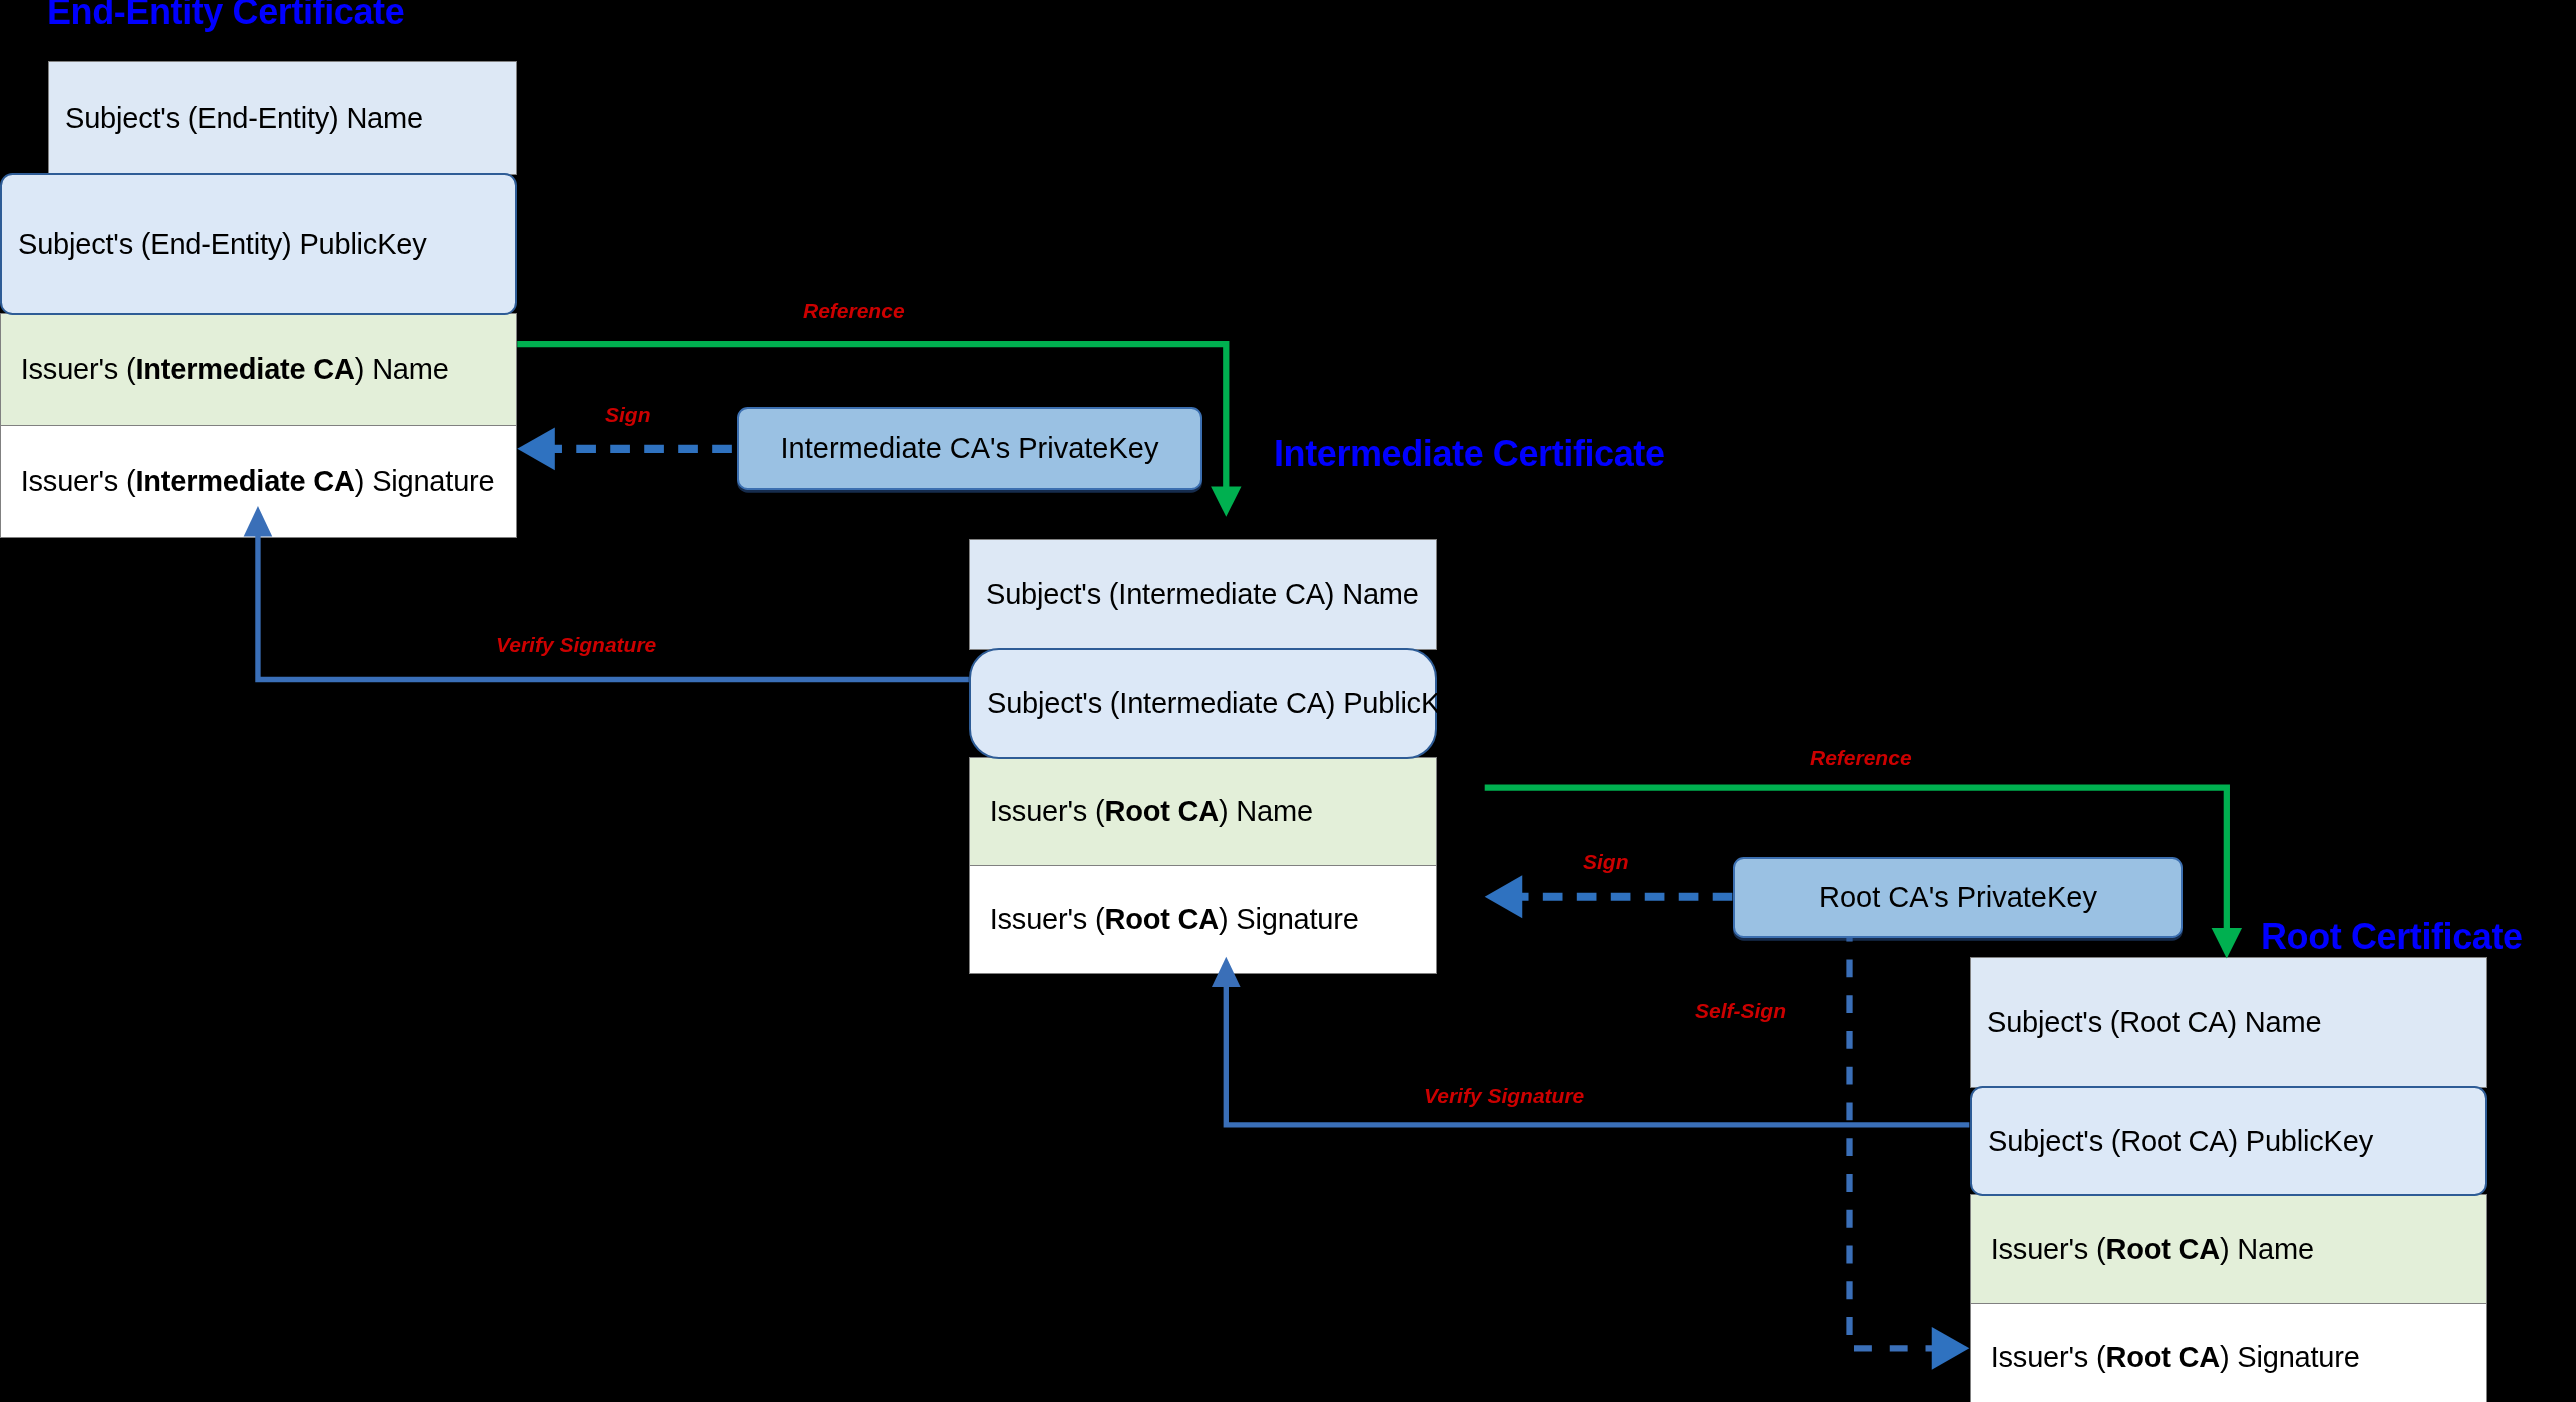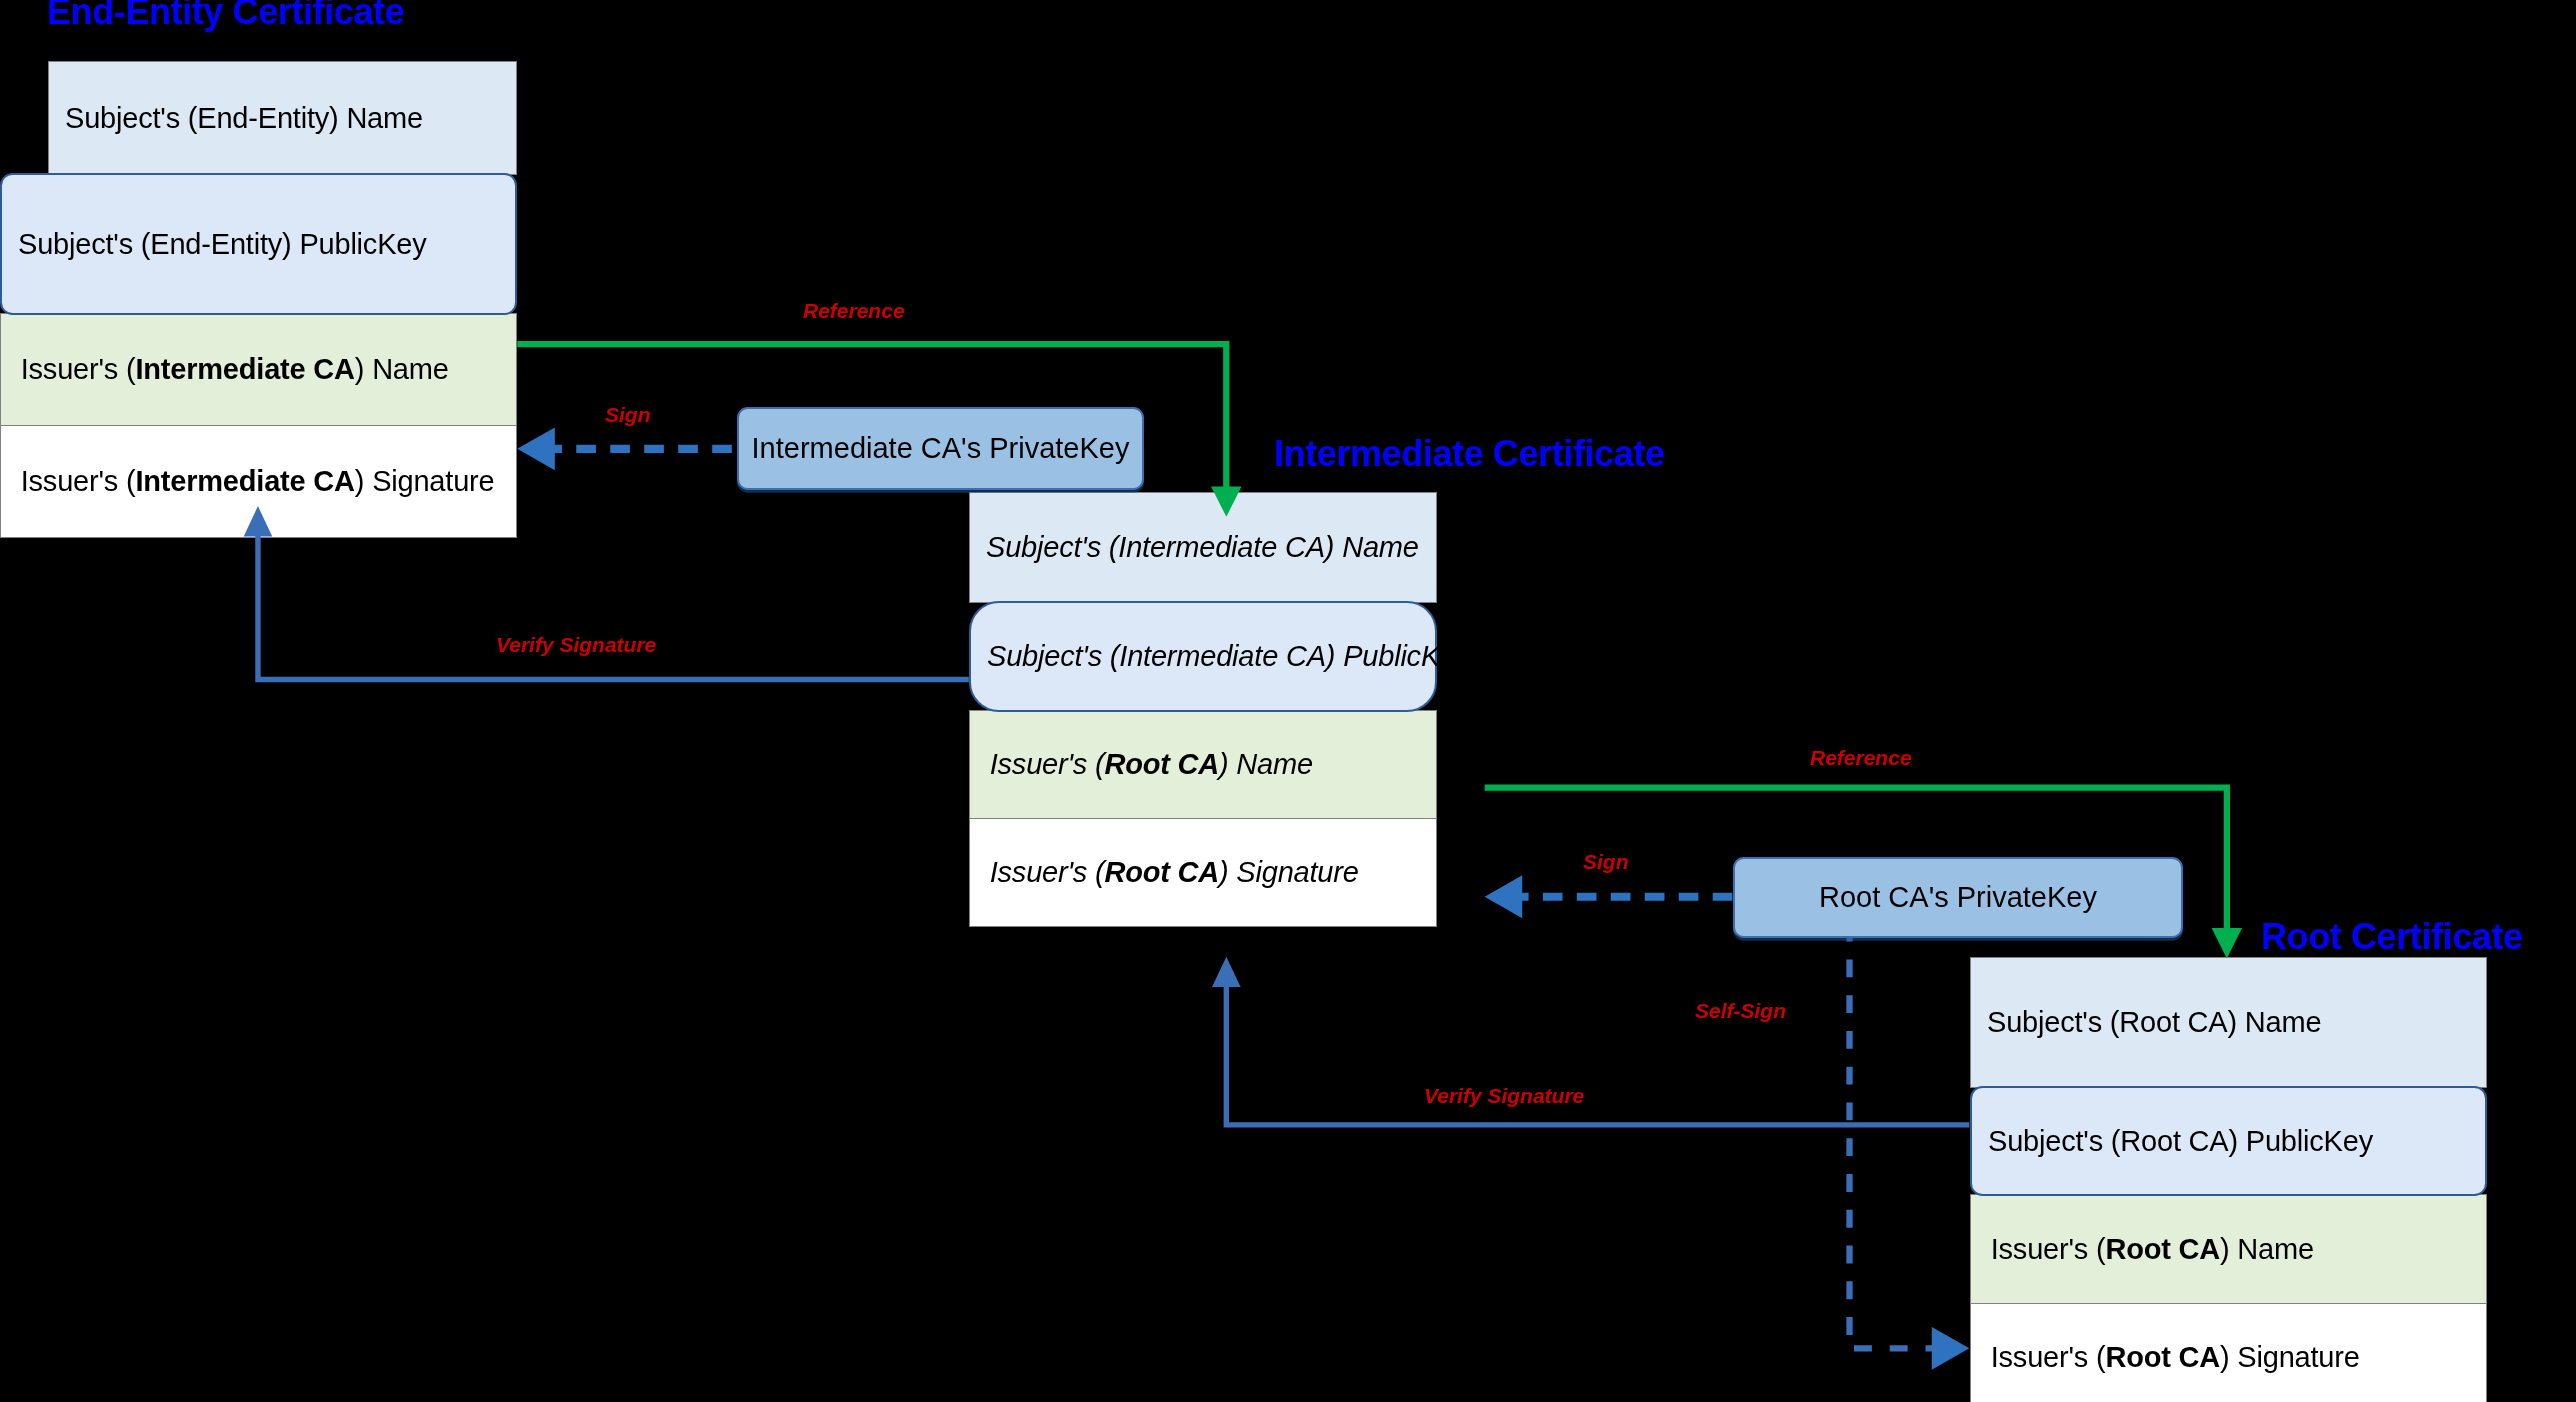--- a/index.html
+++ b/index.html
@@ -168,21 +168,21 @@
     </div>
     <div class="cert-row row-issuer-sig" style="height:113px;">
       <span>Issuer's (</span>
         <b>Intermediate CA</b>
         <span>) Signature</span>
     </div>
   </div>
 
   <div class="cert-title" style="left:1274px; top:433px;">Intermediate Certificate</div>
 
-  <div class="cert" style="left:969px; top:492px; width:468px;font-style:italic;">
+  <div class="cert" style="left:969px; top:539px; width:468px;">
     <div class="cert-row row-subject-name" style="height:111px;">
       <span>Subject's (Intermediate CA) Name</span>
     </div>
     <div class="cert-row row-subject-key" style="height:111px;border-radius:30px;">
       <span>Subject's (Intermediate CA) PublicKey</span>
     </div>
     <div class="cert-row row-issuer-name" style="height:109px;">
       <span>Issuer's (</span>
         <b>Root CA</b>
         <span>) Name</span>
@@ -208,21 +208,21 @@
         <b>Root CA</b>
         <span>) Name</span>
     </div>
     <div class="cert-row row-issuer-sig" style="height:110px;">
       <span>Issuer's (</span>
         <b>Root CA</b>
         <span>) Signature</span>
     </div>
   </div>
 
-  <div class="pkey" style="left:737px; top:407px; width:407px; height:83px;">
+  <div class="pkey" style="left:737px; top:407px; width:465px; height:83px;">
     <span>Intermediate CA's PrivateKey</span>
   </div>
 
   <div class="pkey" style="left:1733px; top:857px; width:450px; height:81px;align-items:center;">
     <span>Root CA's PrivateKey</span>
   </div>
 
   <div class="edge-label" style="left:803px; top:299px;">Reference</div>
 
   <div class="edge-label" style="left:1810px; top:746px;">Reference</div>

